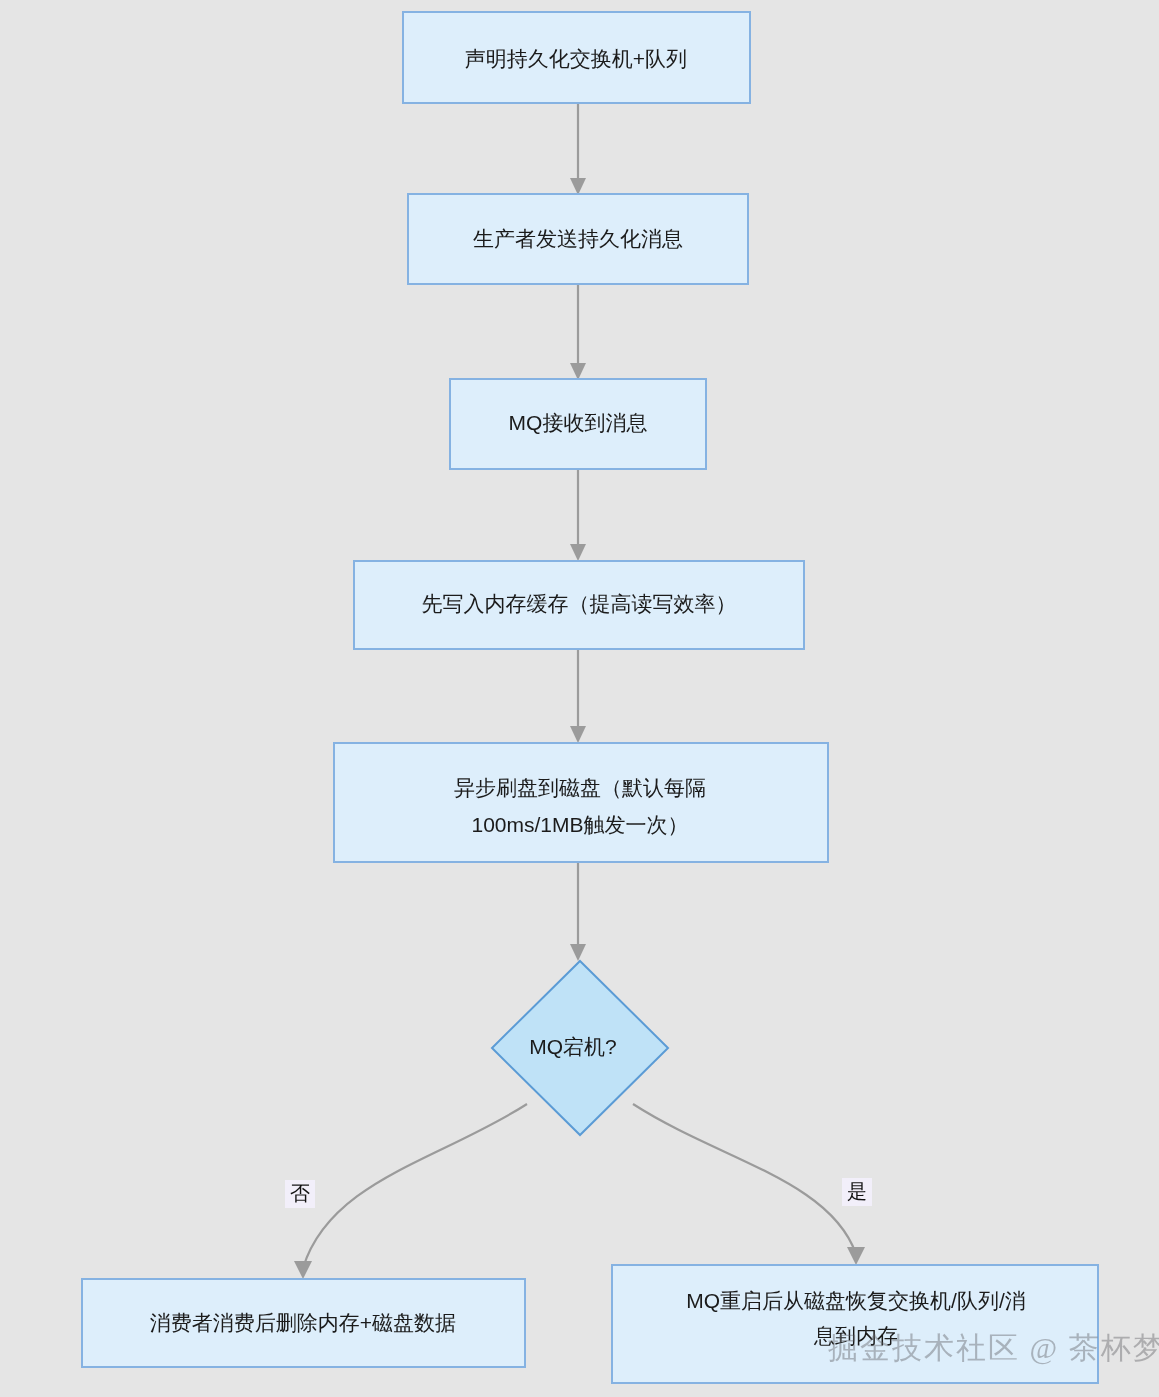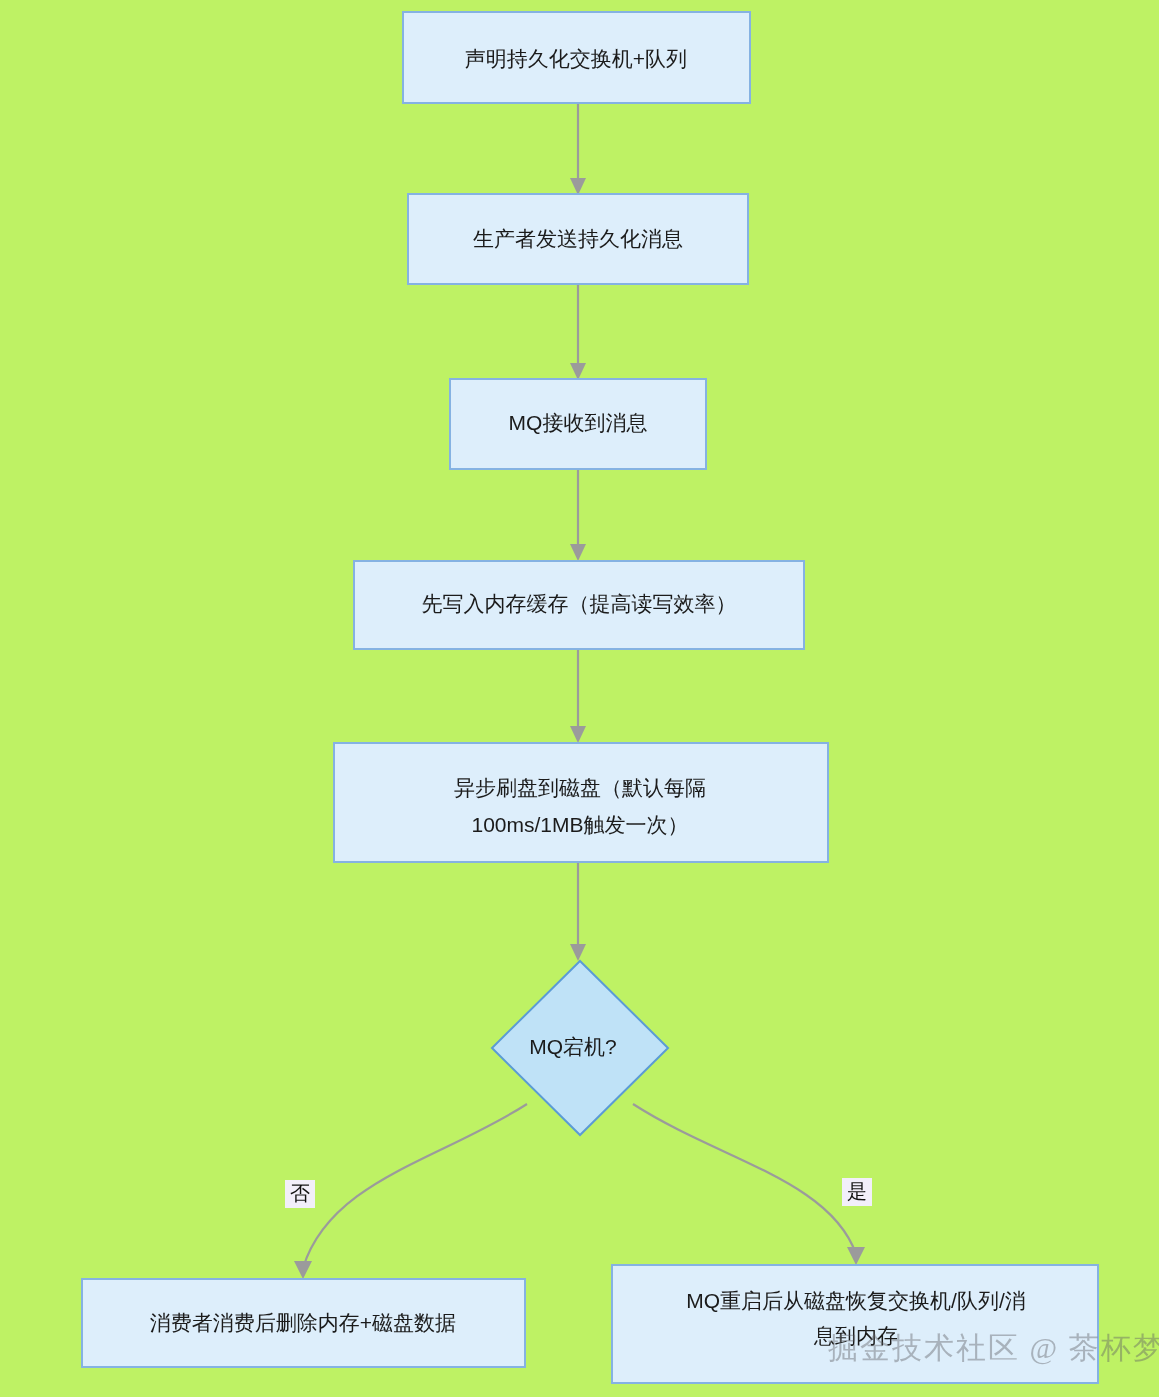--- a/index.html
+++ b/index.html
@@ -7,21 +7,21 @@
     padding: 0;
     background: #ffffff;
   }
   body {
     font-family: "Liberation Sans", "DejaVu Sans", sans-serif;
   }
   #canvas {
     position: relative;
     width: 1159px;
     height: 1397px;
-    background: #bef264;
+    background: #e5e5e5;
     overflow: hidden;
   }
   svg.flow {
     position: absolute;
     inset: 0;
     width: 1159px;
     height: 1397px;
   }
   .node-rect {
     fill: #ddeefb;

